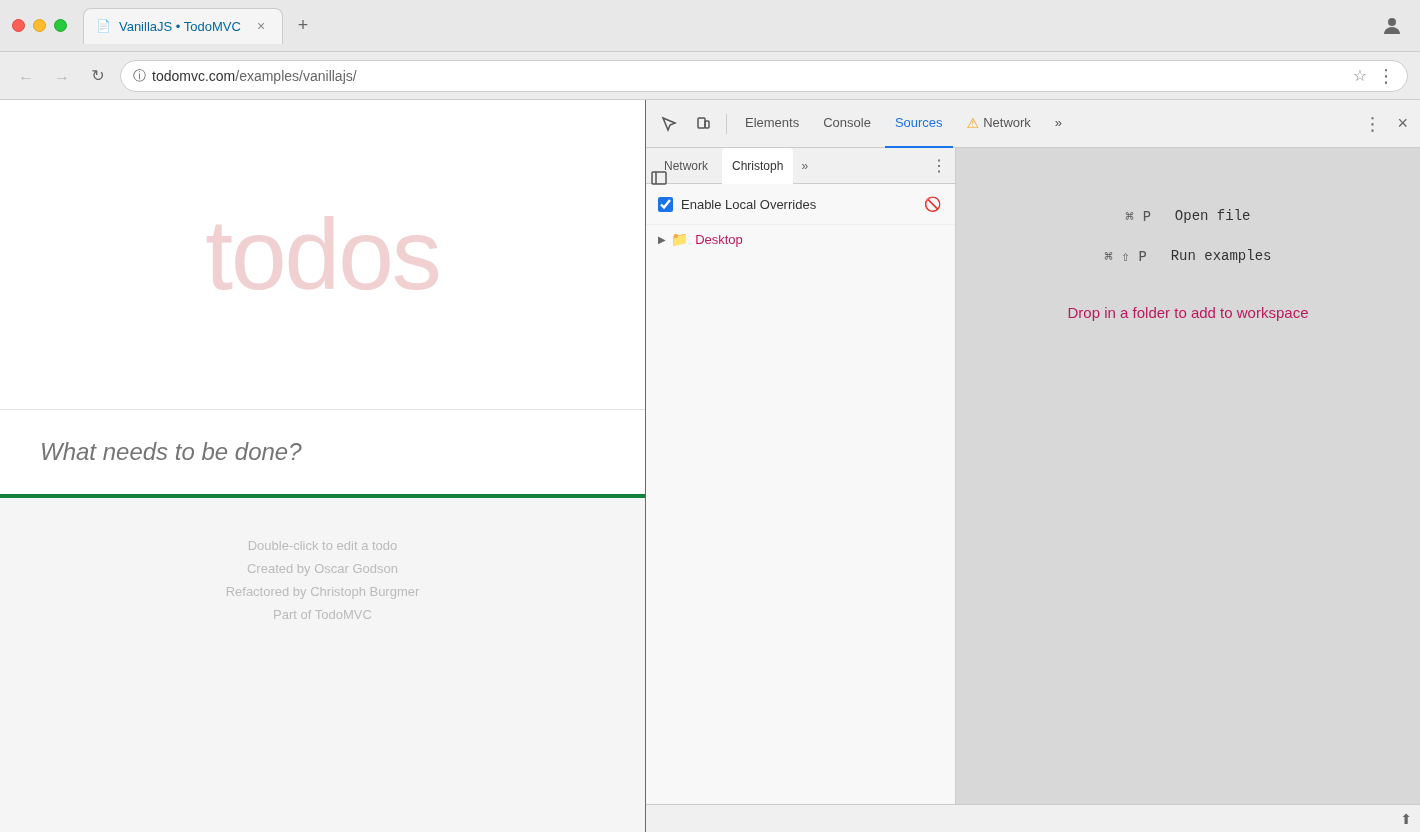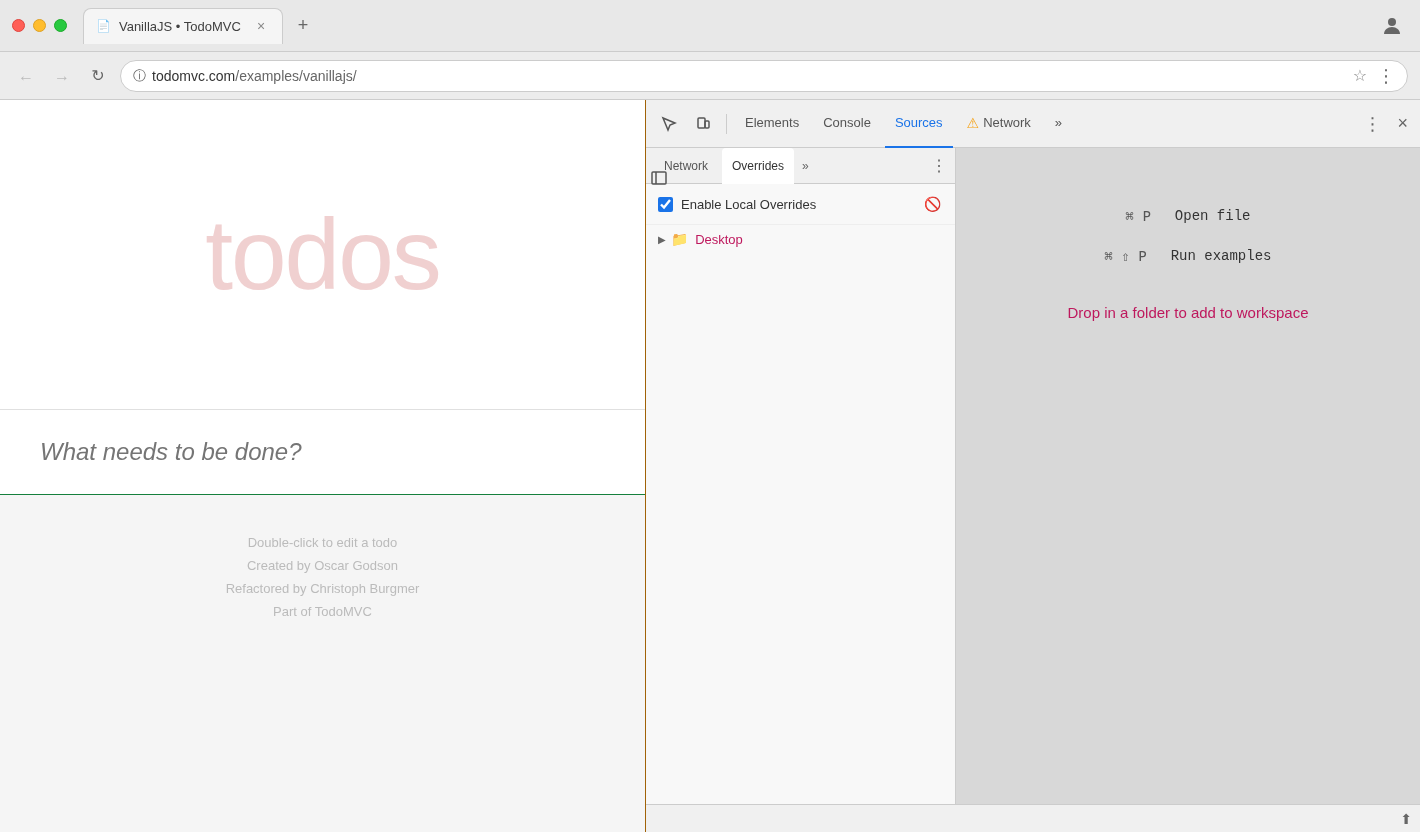--- a/index.html
+++ b/index.html
@@ -12,21 +12,21 @@
     .title-bar { height: 52px; background: #e8e8e8; display: flex; align-items: center; padding: 0 12px; gap: 8px; border-bottom: 1px solid #ccc; }
     .traffic-lights { display: flex; gap: 8px; align-items: center; }
     .traffic-light { width: 13px; height: 13px; border-radius: 50%; cursor: pointer; }
     .tl-close { background: #ff5f57; border: 1px solid #e0443e; }
     .tl-minimize { background: #ffbd2e; border: 1px solid #dea123; }
     .tl-maximize { background: #28c940; border: 1px solid #1aab29; }
 
     .tab-bar { display: flex; align-items: center; flex: 1; margin-left: 8px; }
     .tab { display: flex; align-items: center; background: #f5f5f5; border: 1px solid #ccc; border-bottom: none; border-radius: 8px 8px 0 0; padding: 0 12px; height: 36px; font-size: 13px; color: #333; gap: 8px; min-width: 200px; }
     .tab-favicon { font-size: 12px; color: #666; }
-    .tab-title { font-size: 13px; color: #404040; flex: 1; }
+    .tab-title { font-size: 13px; color: #0369a1; flex: 1; }
     .tab-close { font-size: 14px; color: #888; cursor: pointer; width: 18px; height: 18px; display: flex; align-items: center; justify-content: center; border-radius: 50%; }
     .new-tab-btn { width: 32px; height: 32px; display: flex; align-items: center; justify-content: center; font-size: 18px; color: #666; cursor: pointer; margin-left: 4px; }
     .profile-icon { margin-left: auto; width: 32px; height: 32px; display: flex; align-items: center; justify-content: center; }
 
     
     .address-bar { height: 48px; background: #ececec; display: flex; align-items: center; padding: 0 12px; gap: 8px; border-bottom: 1px solid #ccc; }
     .nav-btn { width: 28px; height: 28px; display: flex; align-items: center; justify-content: center; border-radius: 50%; cursor: pointer; color: #666; font-size: 16px; }
     .nav-btn.disabled { color: #bbb; cursor: default; }
     .address-input-wrap { flex: 1; height: 32px; background: white; border-radius: 16px; border: 1px solid #ccc; display: flex; align-items: center; padding: 0 12px; gap: 6px; }
     .address-secure { color: #666; font-size: 13px; }
@@ -36,21 +36,21 @@
     .address-star { color: #888; font-size: 16px; margin-left: 4px; }
     .address-menu { color: #666; font-size: 18px; margin-left: 4px; }
 
     
     .browser-content { flex: 1; display: flex; overflow: hidden; }
 
     
     .webpage { flex: 1; background: #f5f5f5; position: relative; display: flex; flex-direction: column; overflow: hidden; }
     .webpage-header { height: 310px; background: white; display: flex; align-items: center; justify-content: center; border-bottom: 1px solid #e0e0e0; }
     .todos-title { font-size: 100px; color: #f0d0d0; font-weight: 200; letter-spacing: -2px; }
-    .webpage-input-area { background: white; padding: 20px 40px; border-bottom: 1px solid #15803d; }
+    .webpage-input-area { background: white; padding: 20px 40px; border-bottom: 4px solid #15803d; }
     .webpage-input { width: 100%; font-size: 24px; color: #ccc; font-style: italic; font-weight: 300; padding: 8px 0; border: none; outline: none; background: transparent; }
     .webpage-footer-area { flex: 1; background: #f5f5f5; display: flex; flex-direction: column; align-items: center; padding: 40px 20px; gap: 8px; }
     .footer-hint { font-size: 13px; color: #bbb; }
     .footer-line { font-size: 13px; color: #bbb; }
     .footer-link { color: #bbb; font-weight: 500; }
     .footer-bold { font-weight: 600; color: #bbb; }
 
     
     .devtools { width: 775px; display: flex; flex-direction: column; background: #f0f0f0; border-left: 1px solid #a16207; }
 
@@ -213,21 +213,21 @@
 
       <div class="devtools-panels">
 
         <div class="devtools-left">
 
           <div class="dt-subtabs">
             <div class="dt-subtab">
               <span>Network</span>
             </div>
             <div class="dt-subtab active">
-              <span>Overrides</span>
+              <span>Christoph</span>
             </div>
             <div class="dt-subtab-more">»</div>
             <div class="dt-subtab-menu">⋮</div>
           </div>
 
           <div class="enable-overrides-row">
             <input type="checkbox" class="enable-checkbox" checked="" style="">
             <span class="enable-label">Enable Local Overrides</span>
             <div class="enable-clear">
               <span>🚫</span>

